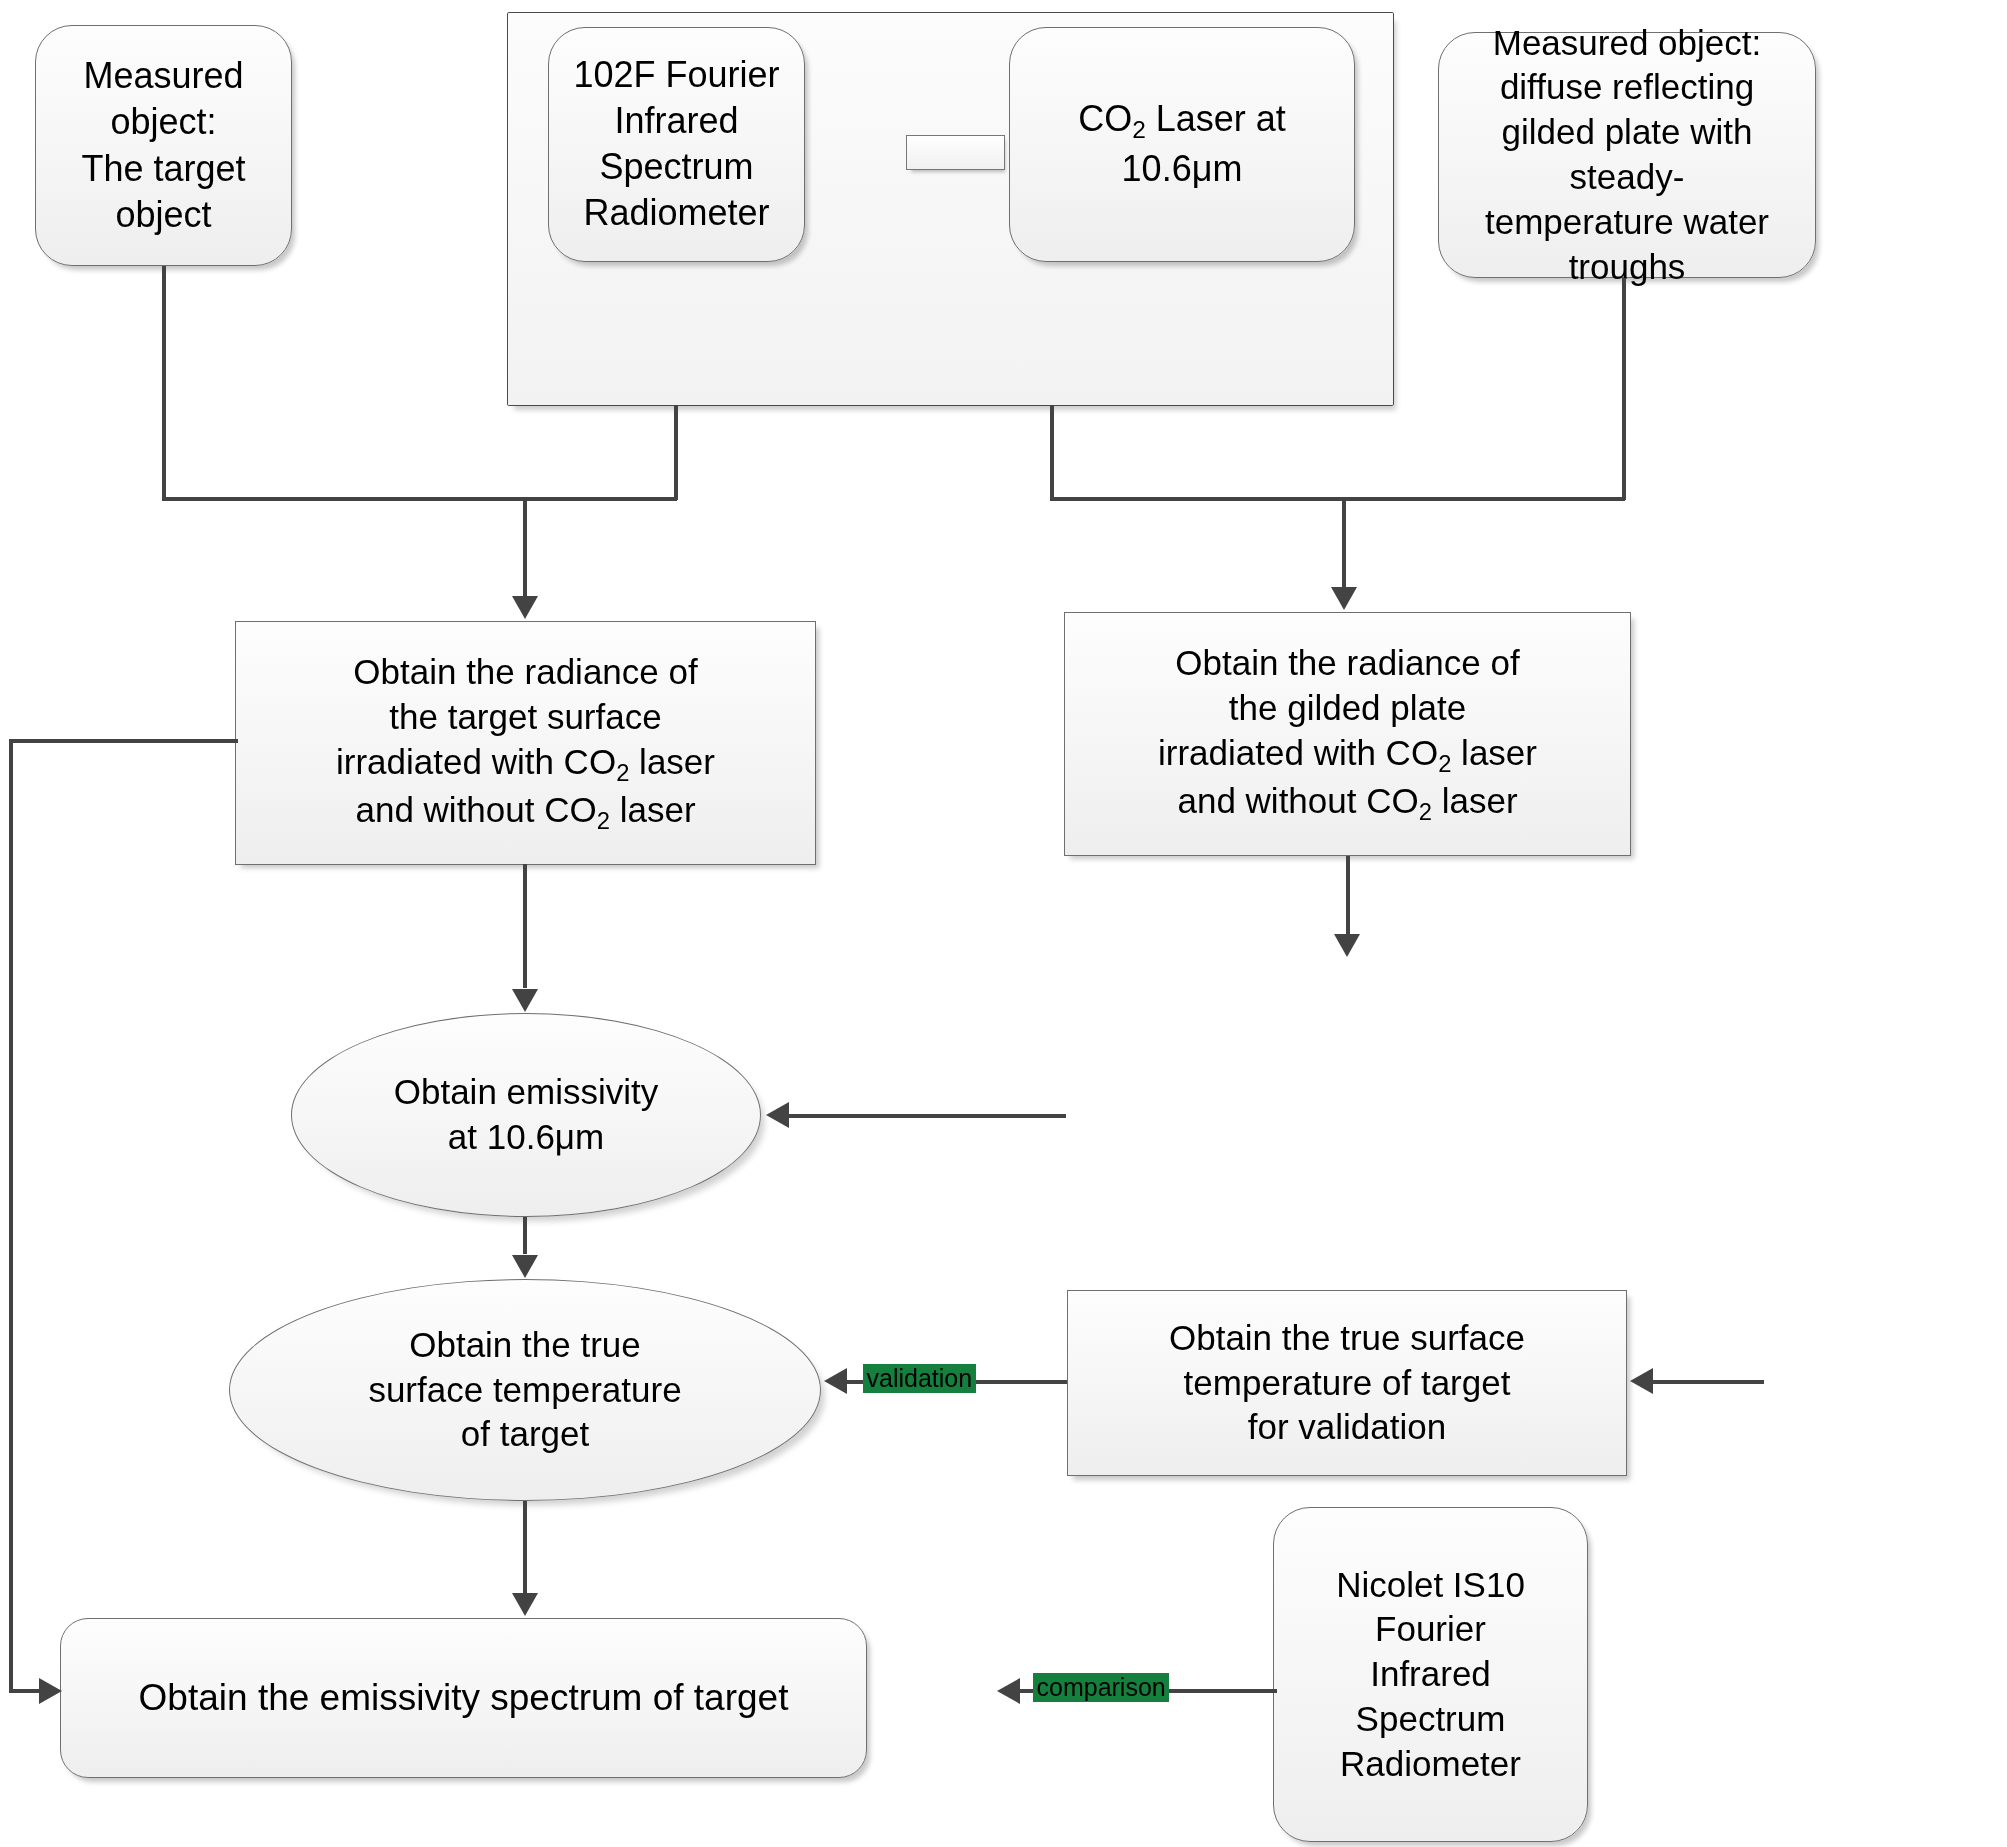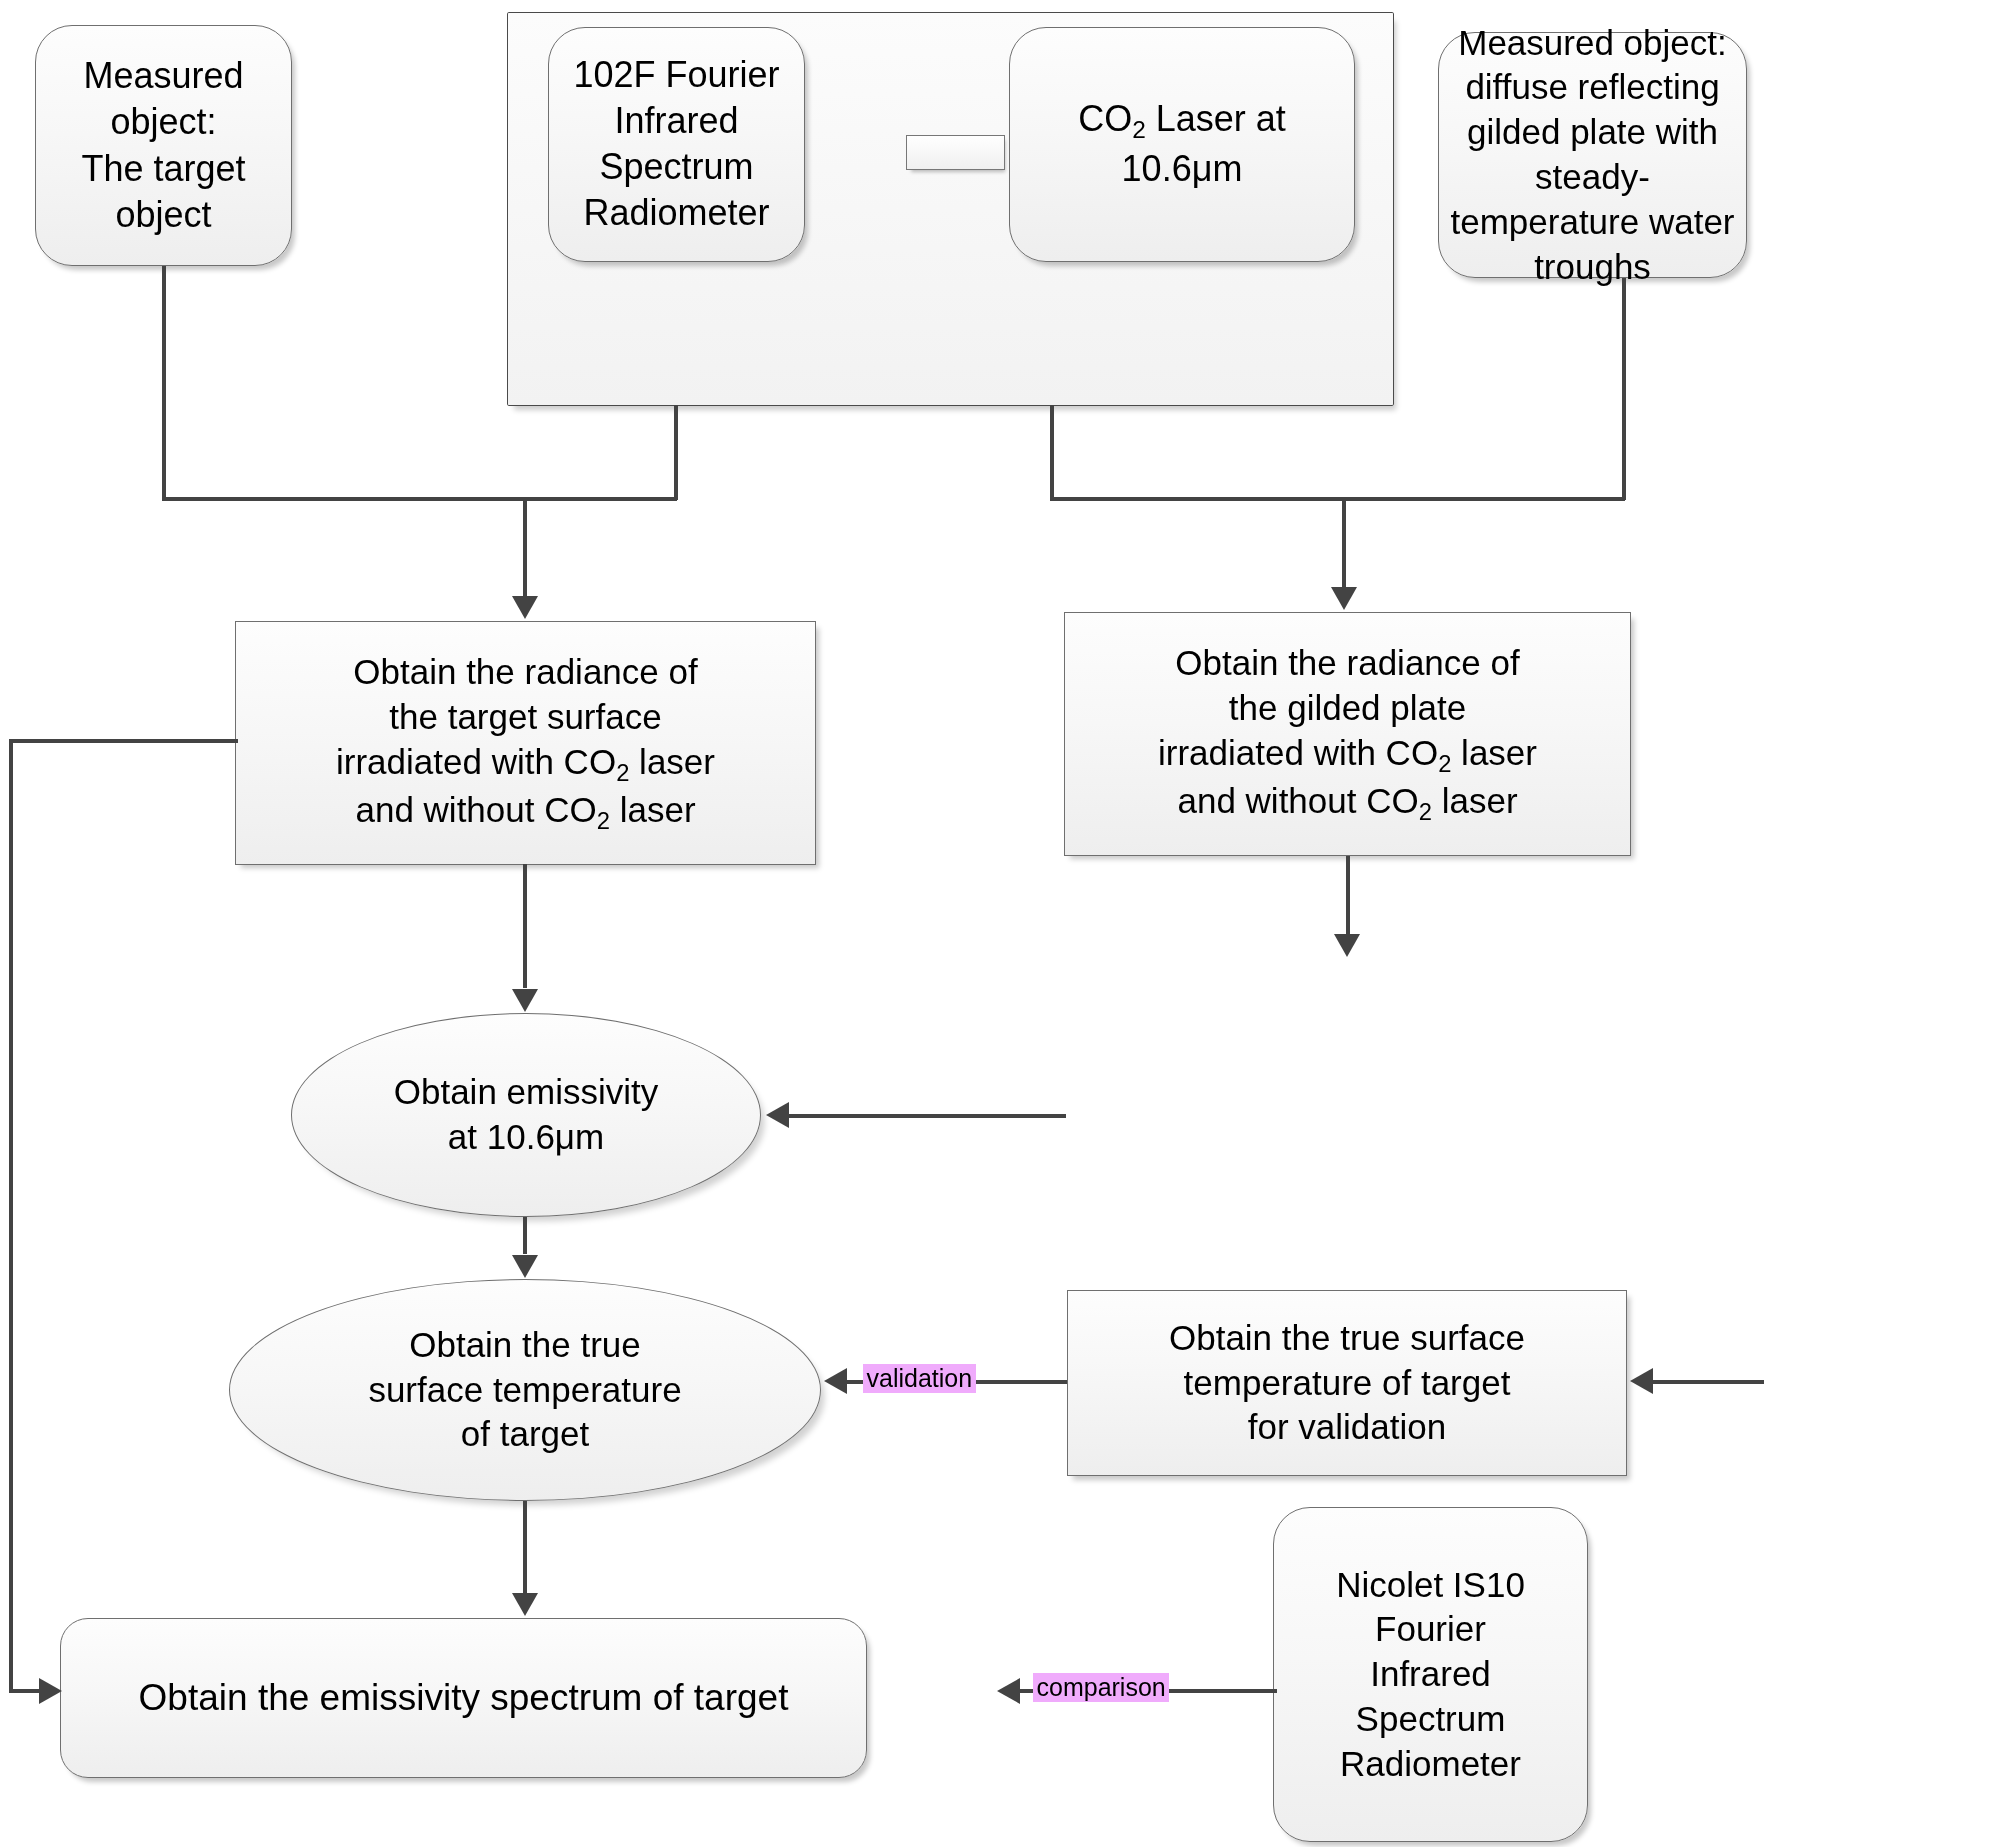--- a/index.html
+++ b/index.html
@@ -84,21 +84,21 @@
   .arrow-right {
     border-top: 13.3px solid transparent;
     border-bottom: 13.3px solid transparent;
     border-left: 23px solid #434343;
   }
 
   .edge-label {
     position: absolute;
     color: #000000;
     font-size: 25px;
-    background: #f0abfc;
+    background: #15803d;
     padding: 0 3.5px;
     white-space: nowrap;
   }
 
   sub { font-size: 0.68em; vertical-align: -0.28em; }
 </style>
 </head>
 <body>
 
 <div id="stage">
@@ -118,21 +118,21 @@
 Spectrum
 Radiometer</span>
   </div>
 
   <div class="link-block" style="left:906px; top:135px; width:99px; height:35px;"></div>
 
   <div class="node rounded" style="left:1009px; top:26.6px; width:346px; height:235px; font-size:36px;">
     <span class="txt"><span>CO</span><sub>2</sub><span> Laser at</span><br><span>10.6μm</span></span>
   </div>
 
-  <div class="node rounded" style="left:1438px; top:32px; width:309px; height:246px; font-size:35px;">
+  <div class="node rounded" style="left:1438px; top:32px; width:378px; height:246px; font-size:35px;">
     <span class="txt">Measured object:
 diffuse reflecting
 gilded plate with
 steady-
 temperature water
 troughs</span>
   </div>
 
   <div class="node rect" style="left:235px; top:621px; width:581px; height:244px; font-size:35px;">
     <span class="txt"><span>Obtain the radiance of</span><br><span>the target surface</span><br><span>irradiated with CO</span><sub>2</sub><span> laser</span><br><span>and without CO</span><sub>2</sub><span> laser</span></span>

